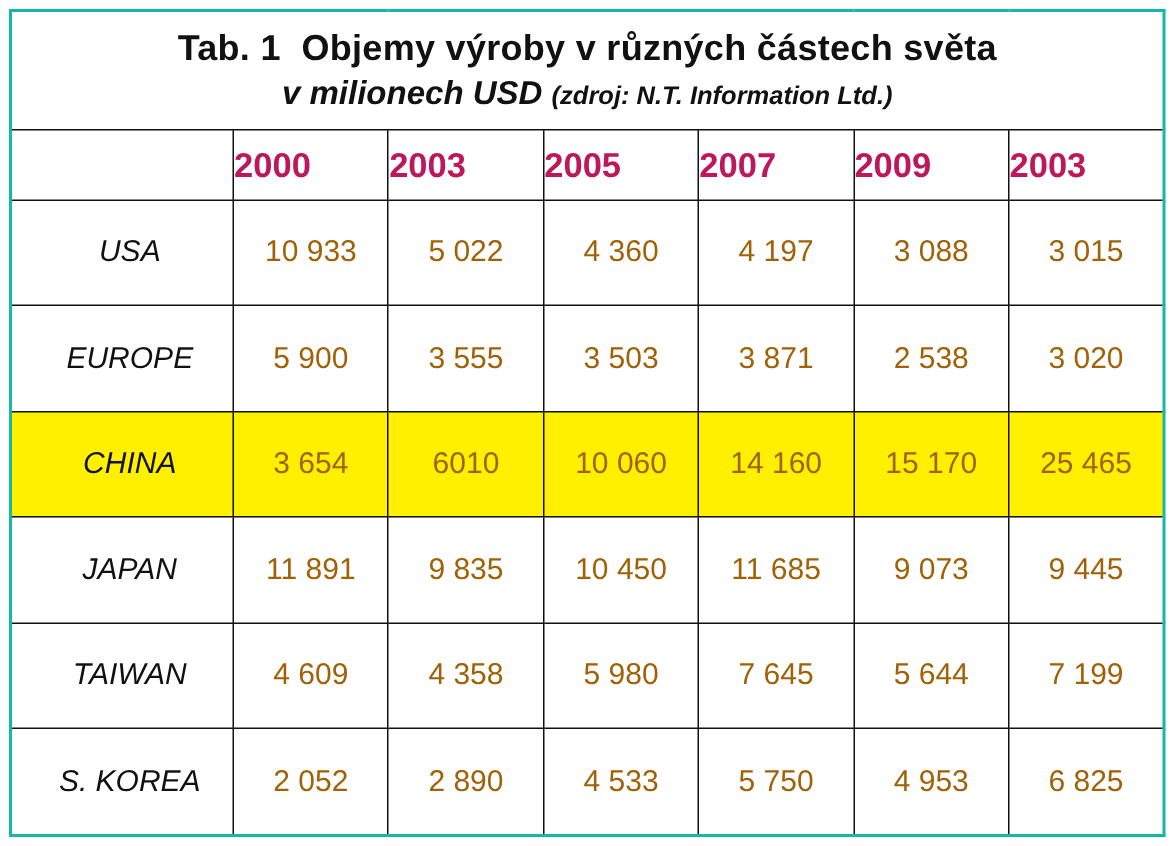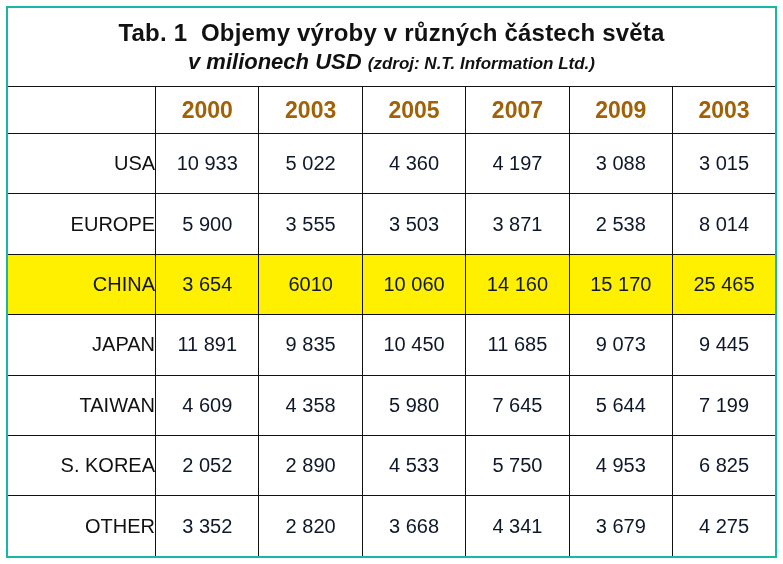--- a/index.html
+++ b/index.html
@@ -58,43 +58,44 @@
     font-weight: bold;
     color: #111111;
   }
   .col-label {
     width: 148px;
   }
   .col-year {
     width: 103px;
   }
   thead th.year-head {
-    text-align: center;
+    text-align: left;
     vertical-align: middle;
     font-size: 23px;
     font-weight: bold;
-    color: #a16207;
+    color: #be185d;
     height: 46px;
   }
   thead th.blank-head {
     background: #ffffff;
   }
   tbody td.row-label {
-    text-align: right;
+    text-align: center;
     vertical-align: middle;
     font-size: 20px;
     color: #111111;
     padding-left: 10px;
     height: 52px;
+    font-style: italic;
   }
   tbody td.val {
     text-align: center;
     vertical-align: middle;
     font-size: 20px;
-    color: #0f172a;
+    color: #a16207;
     height: 52px;
   }
   tr.highlight td {
     background: #fff000;
   }
 </style>
 </head>
 <body>
 
 <div class="table-wrap">
@@ -140,21 +141,21 @@
         <td class="val">3 088</td>
         <td class="val">3 015</td>
       </tr>
       <tr>
         <td class="row-label">EUROPE</td>
         <td class="val">5 900</td>
         <td class="val">3 555</td>
         <td class="val">3 503</td>
         <td class="val">3 871</td>
         <td class="val">2 538</td>
-        <td class="val">8 014</td>
+        <td class="val">3 020</td>
       </tr>
       <tr class="highlight">
         <td class="row-label">CHINA</td>
         <td class="val">3 654</td>
         <td class="val">6010</td>
         <td class="val">10 060</td>
         <td class="val">14 160</td>
         <td class="val">15 170</td>
         <td class="val">25 465</td>
       </tr>
@@ -178,24 +179,15 @@
       </tr>
       <tr>
         <td class="row-label">S. KOREA</td>
         <td class="val">2 052</td>
         <td class="val">2 890</td>
         <td class="val">4 533</td>
         <td class="val">5 750</td>
         <td class="val">4 953</td>
         <td class="val">6 825</td>
       </tr>
-      <tr>
-        <td class="row-label">OTHER</td>
-        <td class="val">3 352</td>
-        <td class="val">2 820</td>
-        <td class="val">3 668</td>
-        <td class="val">4 341</td>
-        <td class="val">3 679</td>
-        <td class="val">4 275</td>
-      </tr>
     </tbody>
   </table>
 </div>
 
 </body></html>

